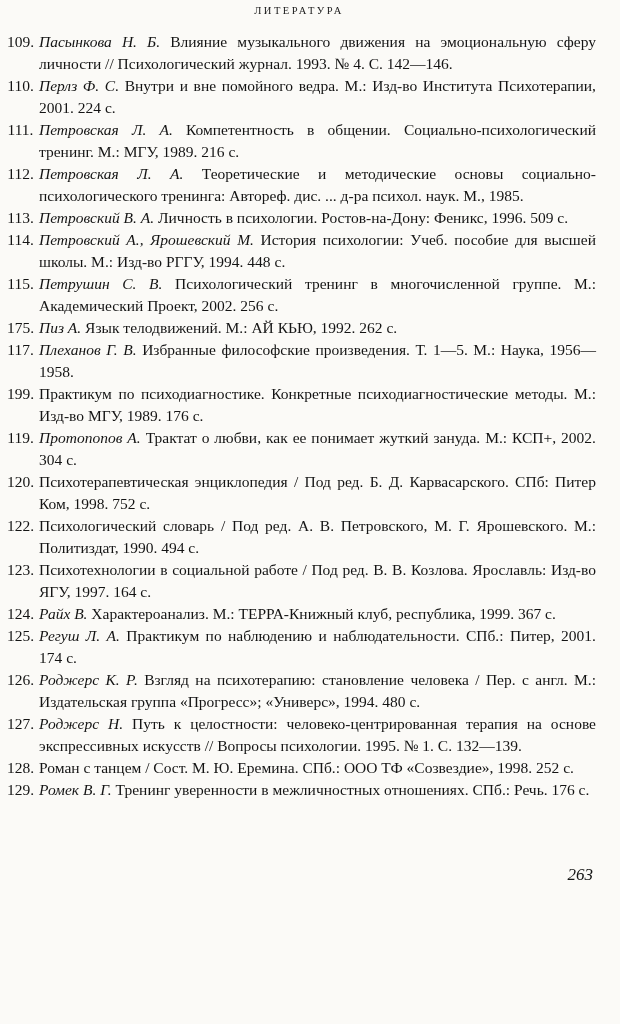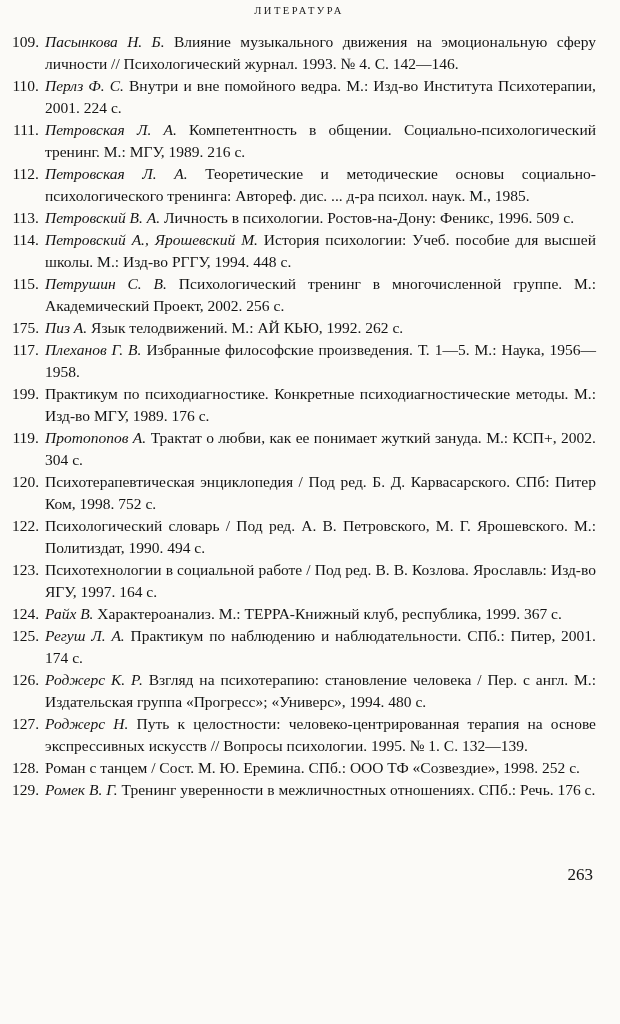--- a/index.html
+++ b/index.html
@@ -26,38 +26,39 @@
   .entries {
     font-size: 15.5px;
     line-height: 22px;
   }
   .entry {
     display: flex;
   }
   .entry .num {
     flex: 0 0 37px;
     width: 37px;
-    text-align: right;
+    text-align: center;
     padding-right: 0;
   }
   .entry .body {
     flex: 1;
-    margin-left: 6px;
+    margin-left: 0;
     text-align: justify;
     hyphens: auto;
     -webkit-hyphens: auto;
   }
   .entry .author {
     font-style: italic;
   }
   .page-number {
     position: absolute;
     right: 27px;
     bottom: 26px;
     font-size: 17px;
+    font-style: italic;
   }
 </style>
 </head>
 <body>
 
 <div class="page">
   <div class="running-header">ЛИТЕРАТУРА</div>
 
   <div class="entries">
       <div class="entry">

